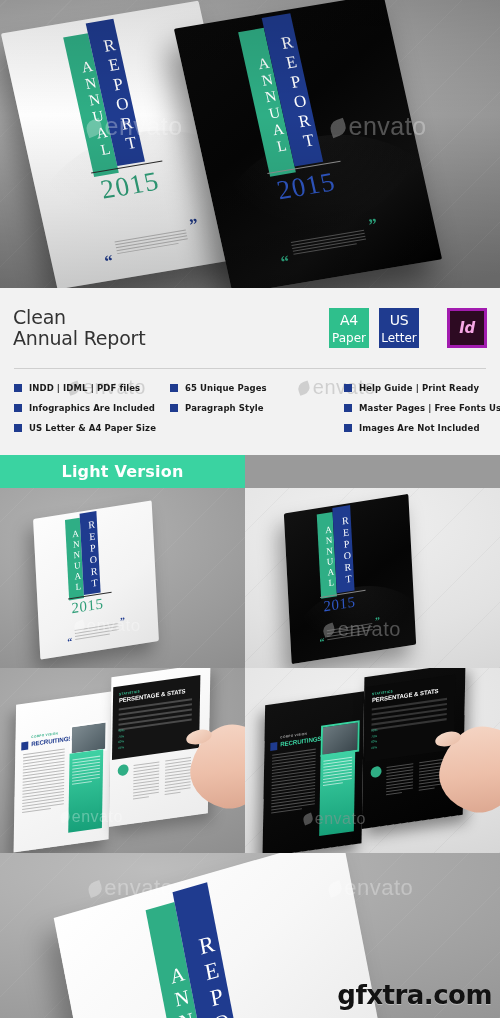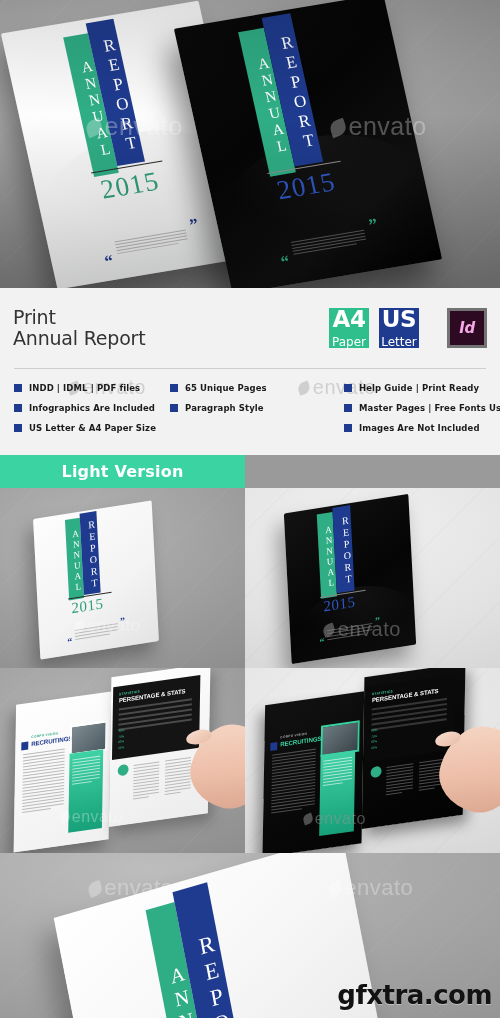--- a/index.html
+++ b/index.html
@@ -131,28 +131,28 @@
   .title .l2{font-size:19px;}
   .badges{
     margin-left:auto;margin-right:13px;
     display:flex;align-items:center;gap:10px;
   }
   .bx{
     width:40px;height:40px;
     display:flex;flex-direction:column;align-items:center;justify-content:center;
     color:#fff;line-height:1;
   }
-  .bx .big{font-size:23px;font-weight:700;letter-spacing:-.3px;font-family:"DejaVu Sans",sans-serif;}
+  .bx .big{font-size:14px;font-weight:400;letter-spacing:-.3px;font-family:"DejaVu Sans",sans-serif;}
   .bx .sml{font-size:12px;font-weight:400;margin-top:5px;font-family:"DejaVu Sans",sans-serif;}
   .bx.a4{background:#2fbf8c;}
   .bx.us{background:#1f3b8f;}
   .bx.id{
     margin-left:18px;
     background:#2d0a22;
-    border:3px solid #737373;
+    border:3px solid #a21caf;
     width:34px;height:34px;
     justify-content:center;
   }
   .bx.id .big{color:#f7a8e6;font-size:15px;font-style:italic;font-weight:700;}
 
   .divider{
     position:absolute;left:14px;top:80px;width:472px;height:1px;background:#cfcfcf;
   }
   .feat{
     position:absolute;left:0;top:90px;width:500px;
@@ -297,21 +297,21 @@
 
     <div class="wm dark" style="left:68px;top:88px;font-size:20px;">
       <span class="leaf"></span><span>envato</span>
     </div>
     <div class="wm dark" style="left:298px;top:88px;font-size:20px;">
       <span class="leaf"></span><span>envato</span>
     </div>
 
     <div class="card-top">
       <div class="title">
-        <div>Print</div>
+        <div>Clean</div>
         <div class="l2">Annual Report</div>
       </div>
       <div class="badges">
         <div class="bx a4">
           <span class="big">A4</span>
           <span class="sml">Paper</span>
         </div>
         <div class="bx us">
           <span class="big">US</span>
           <span class="sml">Letter</span>

